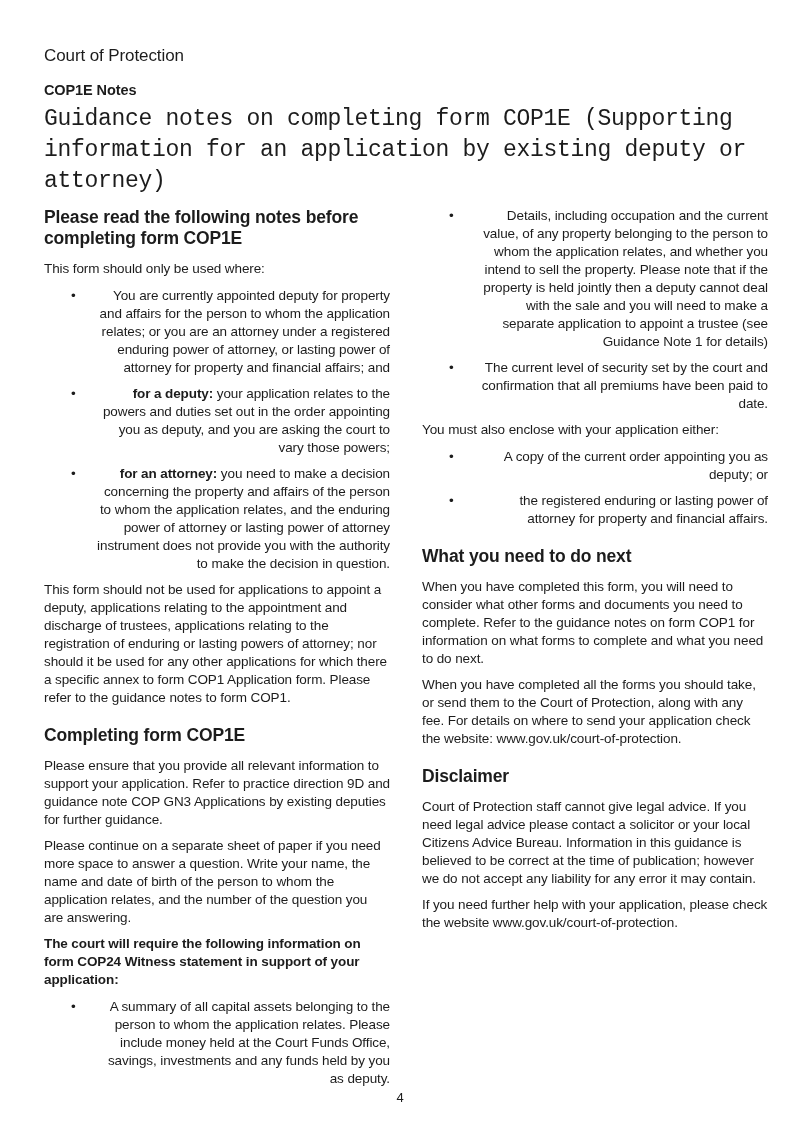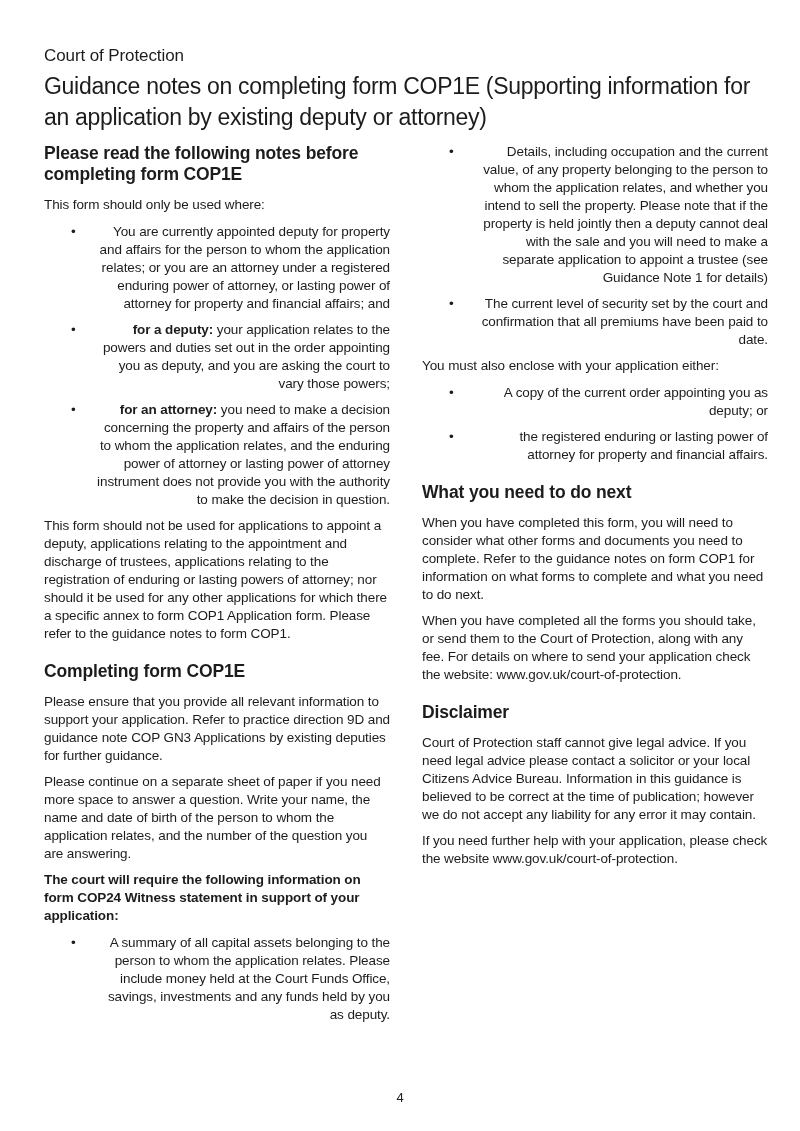--- a/index.html
+++ b/index.html
@@ -27,20 +27,21 @@
     font-weight: 700;
     letter-spacing: -0.1px;
   }
   .doc-title {
     margin-top: 5px;
     font-size: 23px;
     line-height: 31px;
     font-weight: 400;
     letter-spacing: -0.3px;
     max-width: 726px;
+    font-family: Liberation Mono, monospace;
   }
   .columns {
     display: flex;
     gap: 32px;
     margin-top: 10px;
   }
   .col { width: 352px; }
   .col > :first-child { margin-top: 0; }
   h2 {
     font-size: 17.5px;
@@ -85,20 +86,21 @@
     font-size: 13px;
     line-height: 15px;
   }
 </style>
 </head>
 <body>
 
 <div class="page">
 
   <div class="brand">Court of Protection</div>
+  <div class="form-code">COP1E Notes</div>
   <h1 class="doc-title">Guidance notes on completing form COP1E (Supporting information for an application by existing deputy or attorney)</h1>
 
   <div class="columns">
 
     <div class="col">
 
       <h2>Please read the following notes before completing form COP1E</h2>
 
       <p>This form should only be used where:</p>
 

